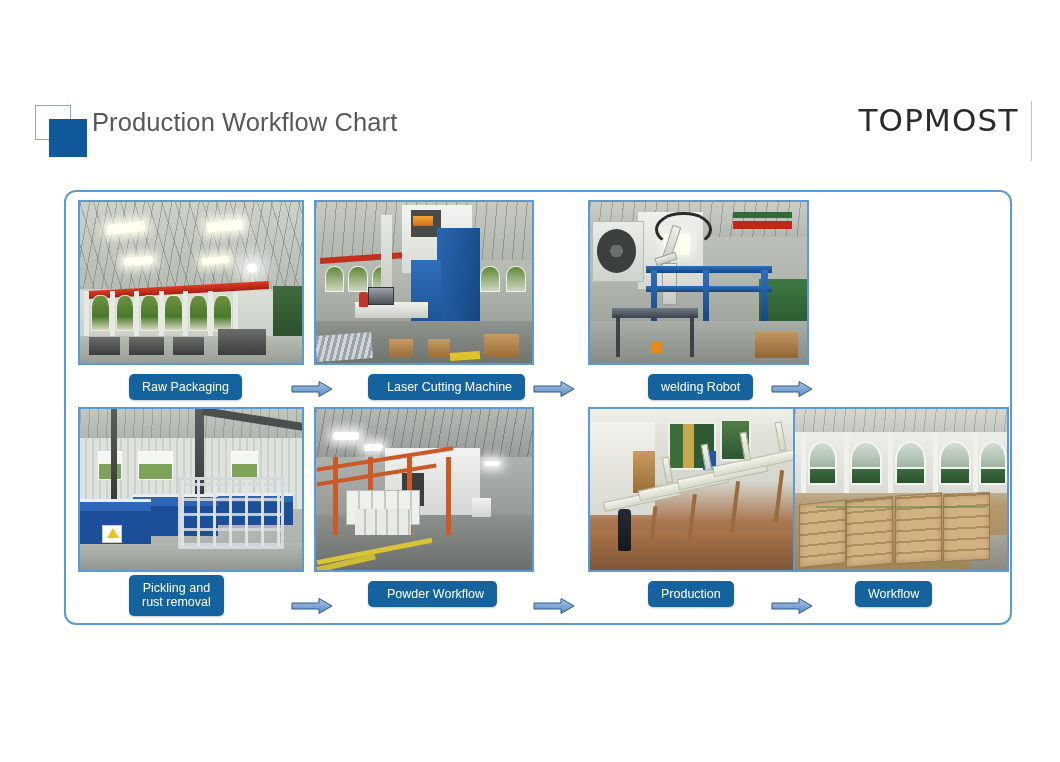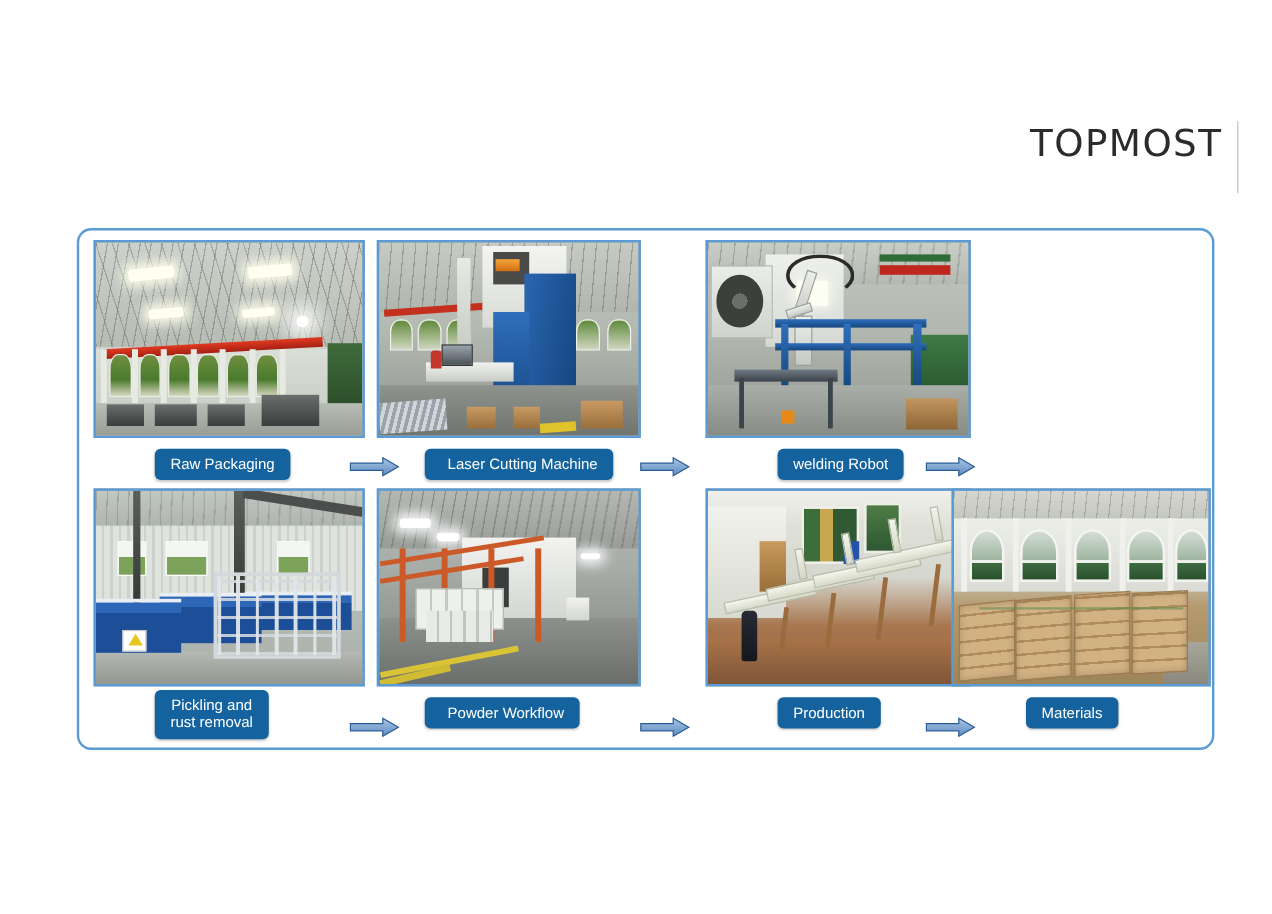--- a/index.html
+++ b/index.html
@@ -79,21 +79,21 @@
     line-height: 1.15;
     padding: 6px 13px;
     white-space: pre-line;
     text-align: center;
     box-shadow: 0 1px 2px rgba(0,0,0,0.22);
   }
   .label.one-line { top: 180px; }
   .label.two-line { top: 174px; }
 
   .lbl-c0 { left: 51px; }
-  .lbl-c1 { left: 40px; padding-left: 19px; }
+  .lbl-c1 { left: 54px; padding-left: 19px; }
   .lbl-c2 { left: 60px; }
   .lbl-c3 { left: 62px; }
 
   
   .arrow { position: absolute; width: 42px; height: 18px; }
   .arrow svg { display: block; width: 42px; height: 18px; }
 
   .row-1 .arrow { top: 186px; }
   .row-2 .arrow { top: 196px; }
   .arr-0 { left: 225px; }
@@ -313,20 +313,27 @@
   .s-pack .sb4 { left:70%; top:52%; width:22%; height:42%; transform: skewY(-3deg); }
   .s-pack .green { left:10%; top:60%; width:80%; height:1.6%; background: rgba(90,140,80,.55); }
   .s-pack .floor { right:0; bottom:0; width:18%; height:22%; background: linear-gradient(#a8a59a,#8b887e); }
   .s-pack .person { right:10%; top:52%; width:3%; height:9%; background:#27406e; border-radius:2px; }
 </style>
 </head>
 <body>
 
 <div class="slide">
 
+  <div class="header">
+    <div class="title-mark">
+      <div class="sq-outline"></div>
+      <div class="sq-solid"></div>
+    </div>
+    <div class="page-title">Production Workflow Chart</div>
+  </div>
 
   <div class="logo-wrap">
     <div class="logo-text"><span>TOP</span><span class="logo-m">M</span><span>OST</span></div>
     <div class="logo-rule"></div>
   </div>
 
   <div class="frame">
 
     <div class="row row-1">
 
@@ -571,18 +578,18 @@
             <div class="pillar" style="left:84%"></div>
             <div class="floor"></div>
             <div class="person"></div>
             <div class="stackbox sb4"></div>
               <div class="stackbox sb3"></div>
             <div class="stackbox sb2"></div>
               <div class="stackbox sb1"></div>
             <div class="green"></div>
           </div>
         </div>
-        <div class="label one-line lbl-c3">Materials</div>
+        <div class="label one-line lbl-c3">Workflow</div>
       </div>
     </div>
 
   </div>
 </div>
 
 </body></html>

